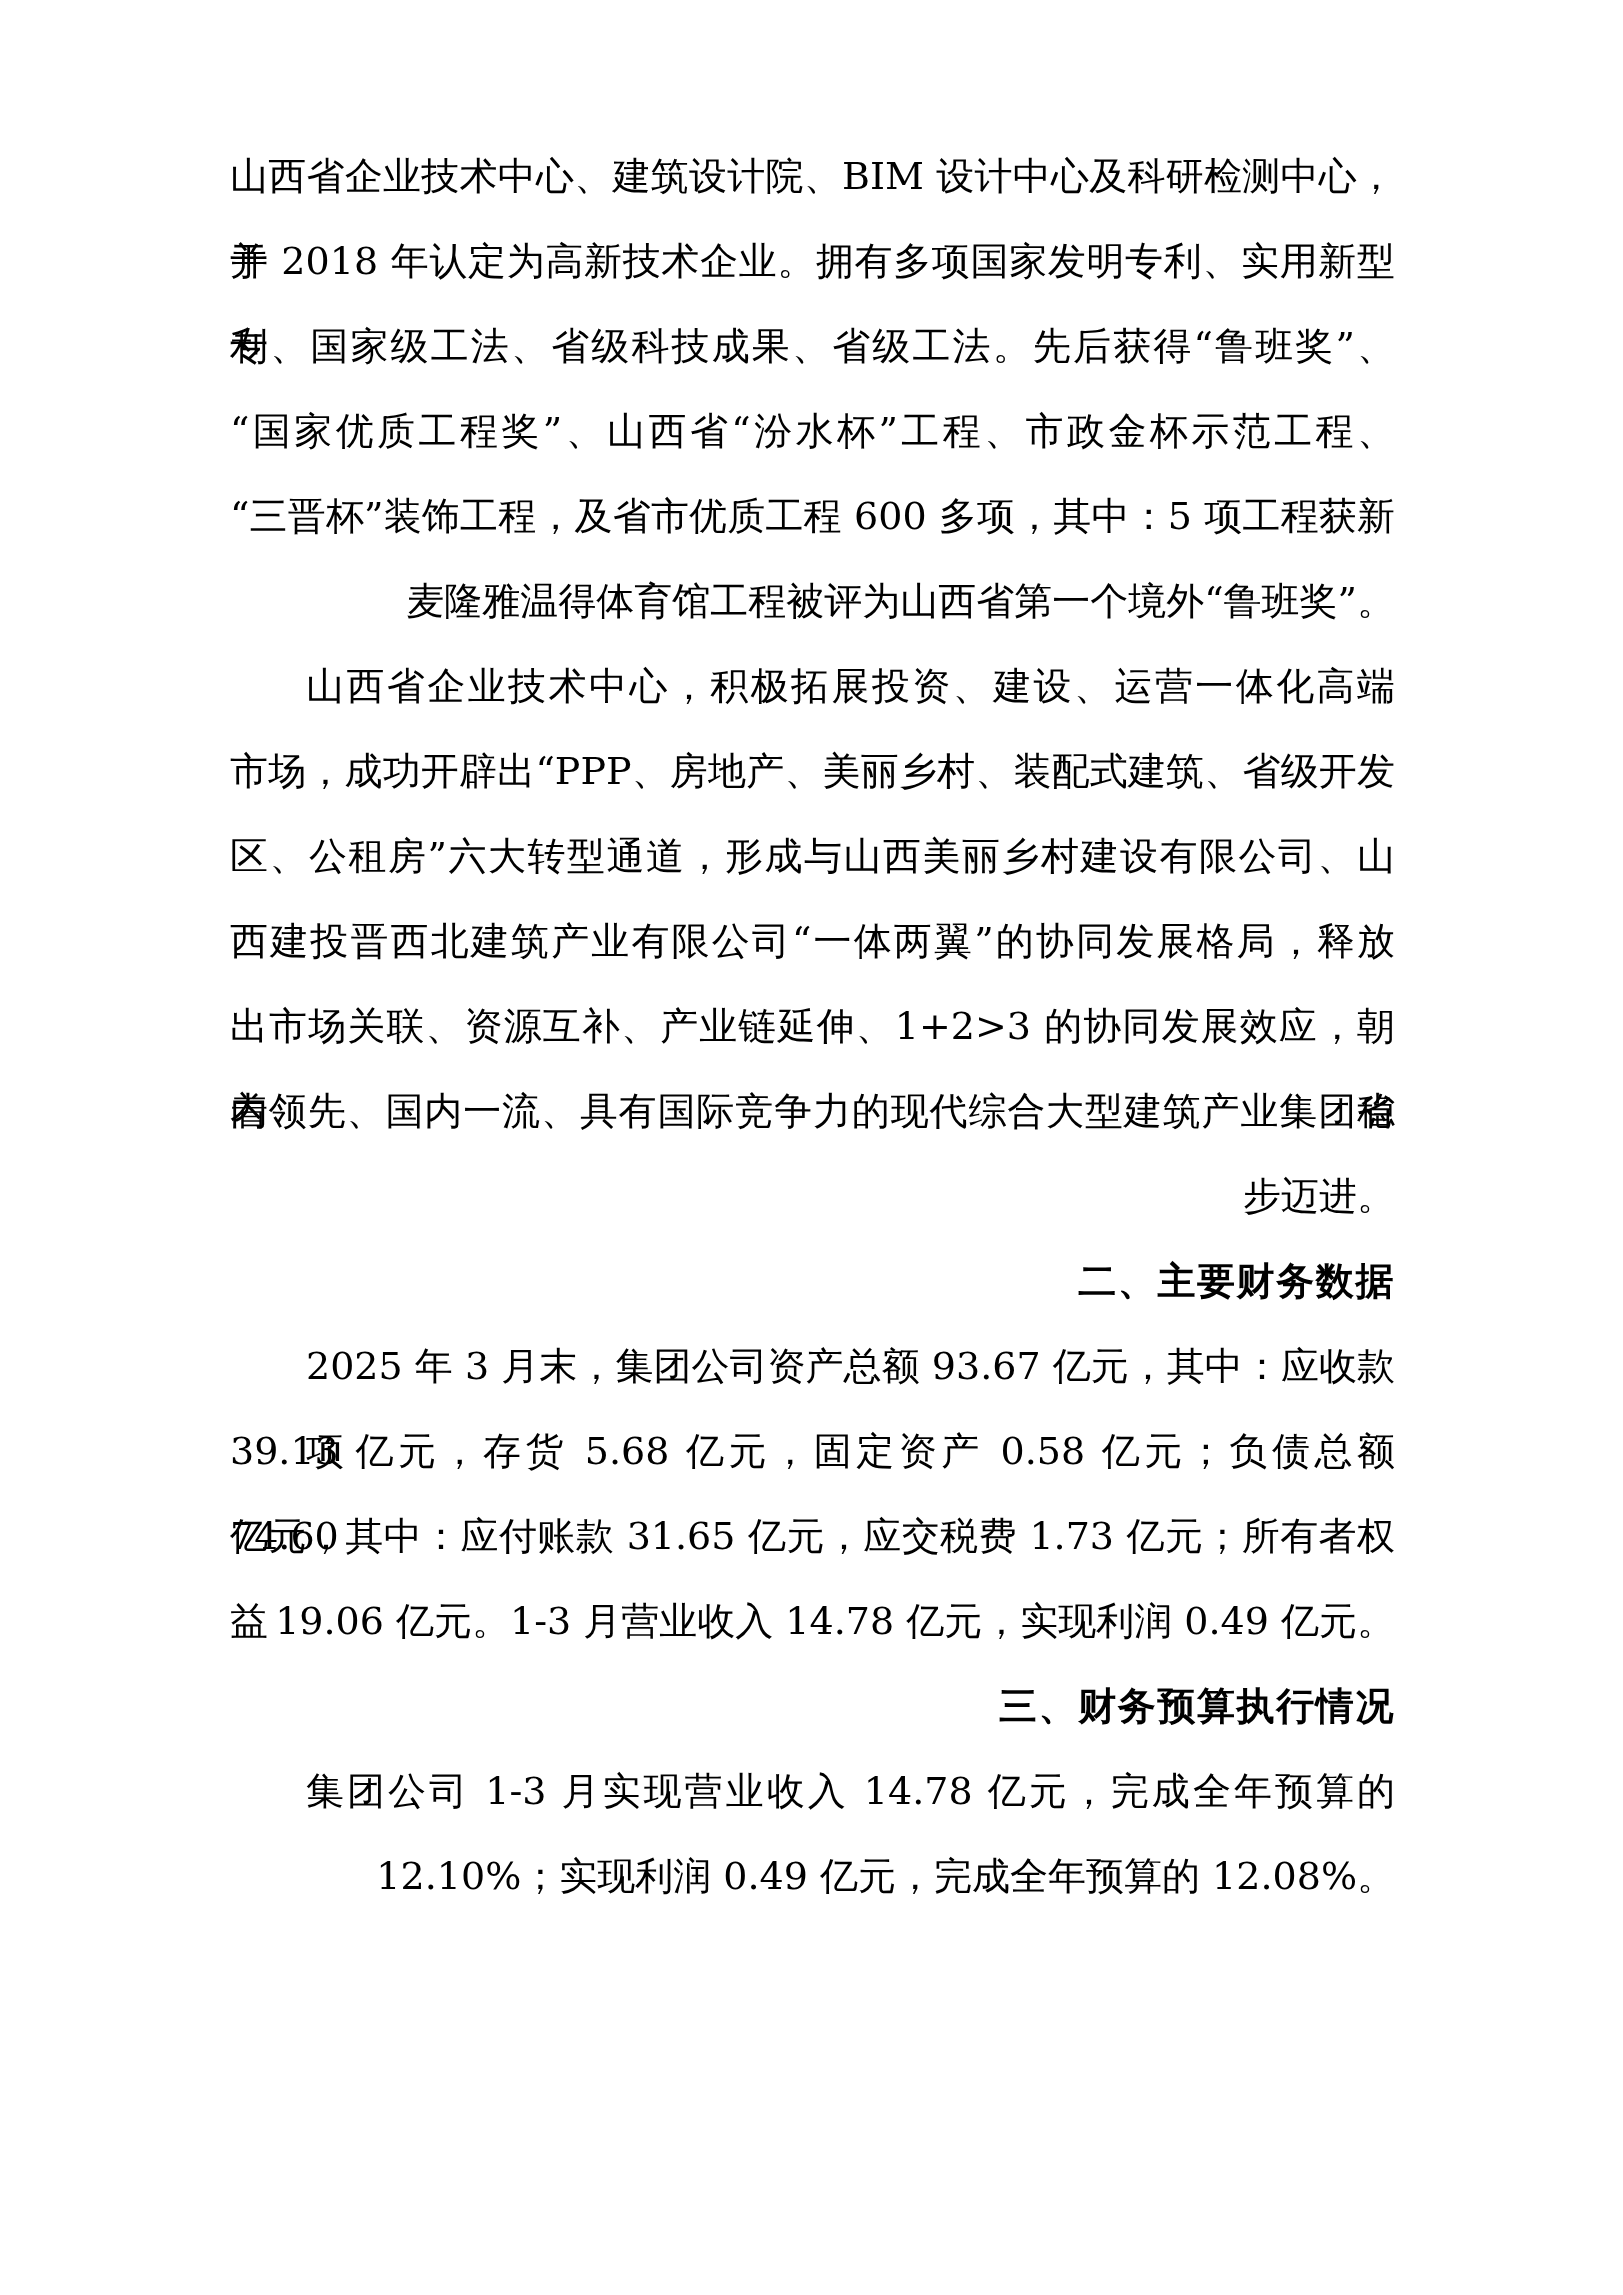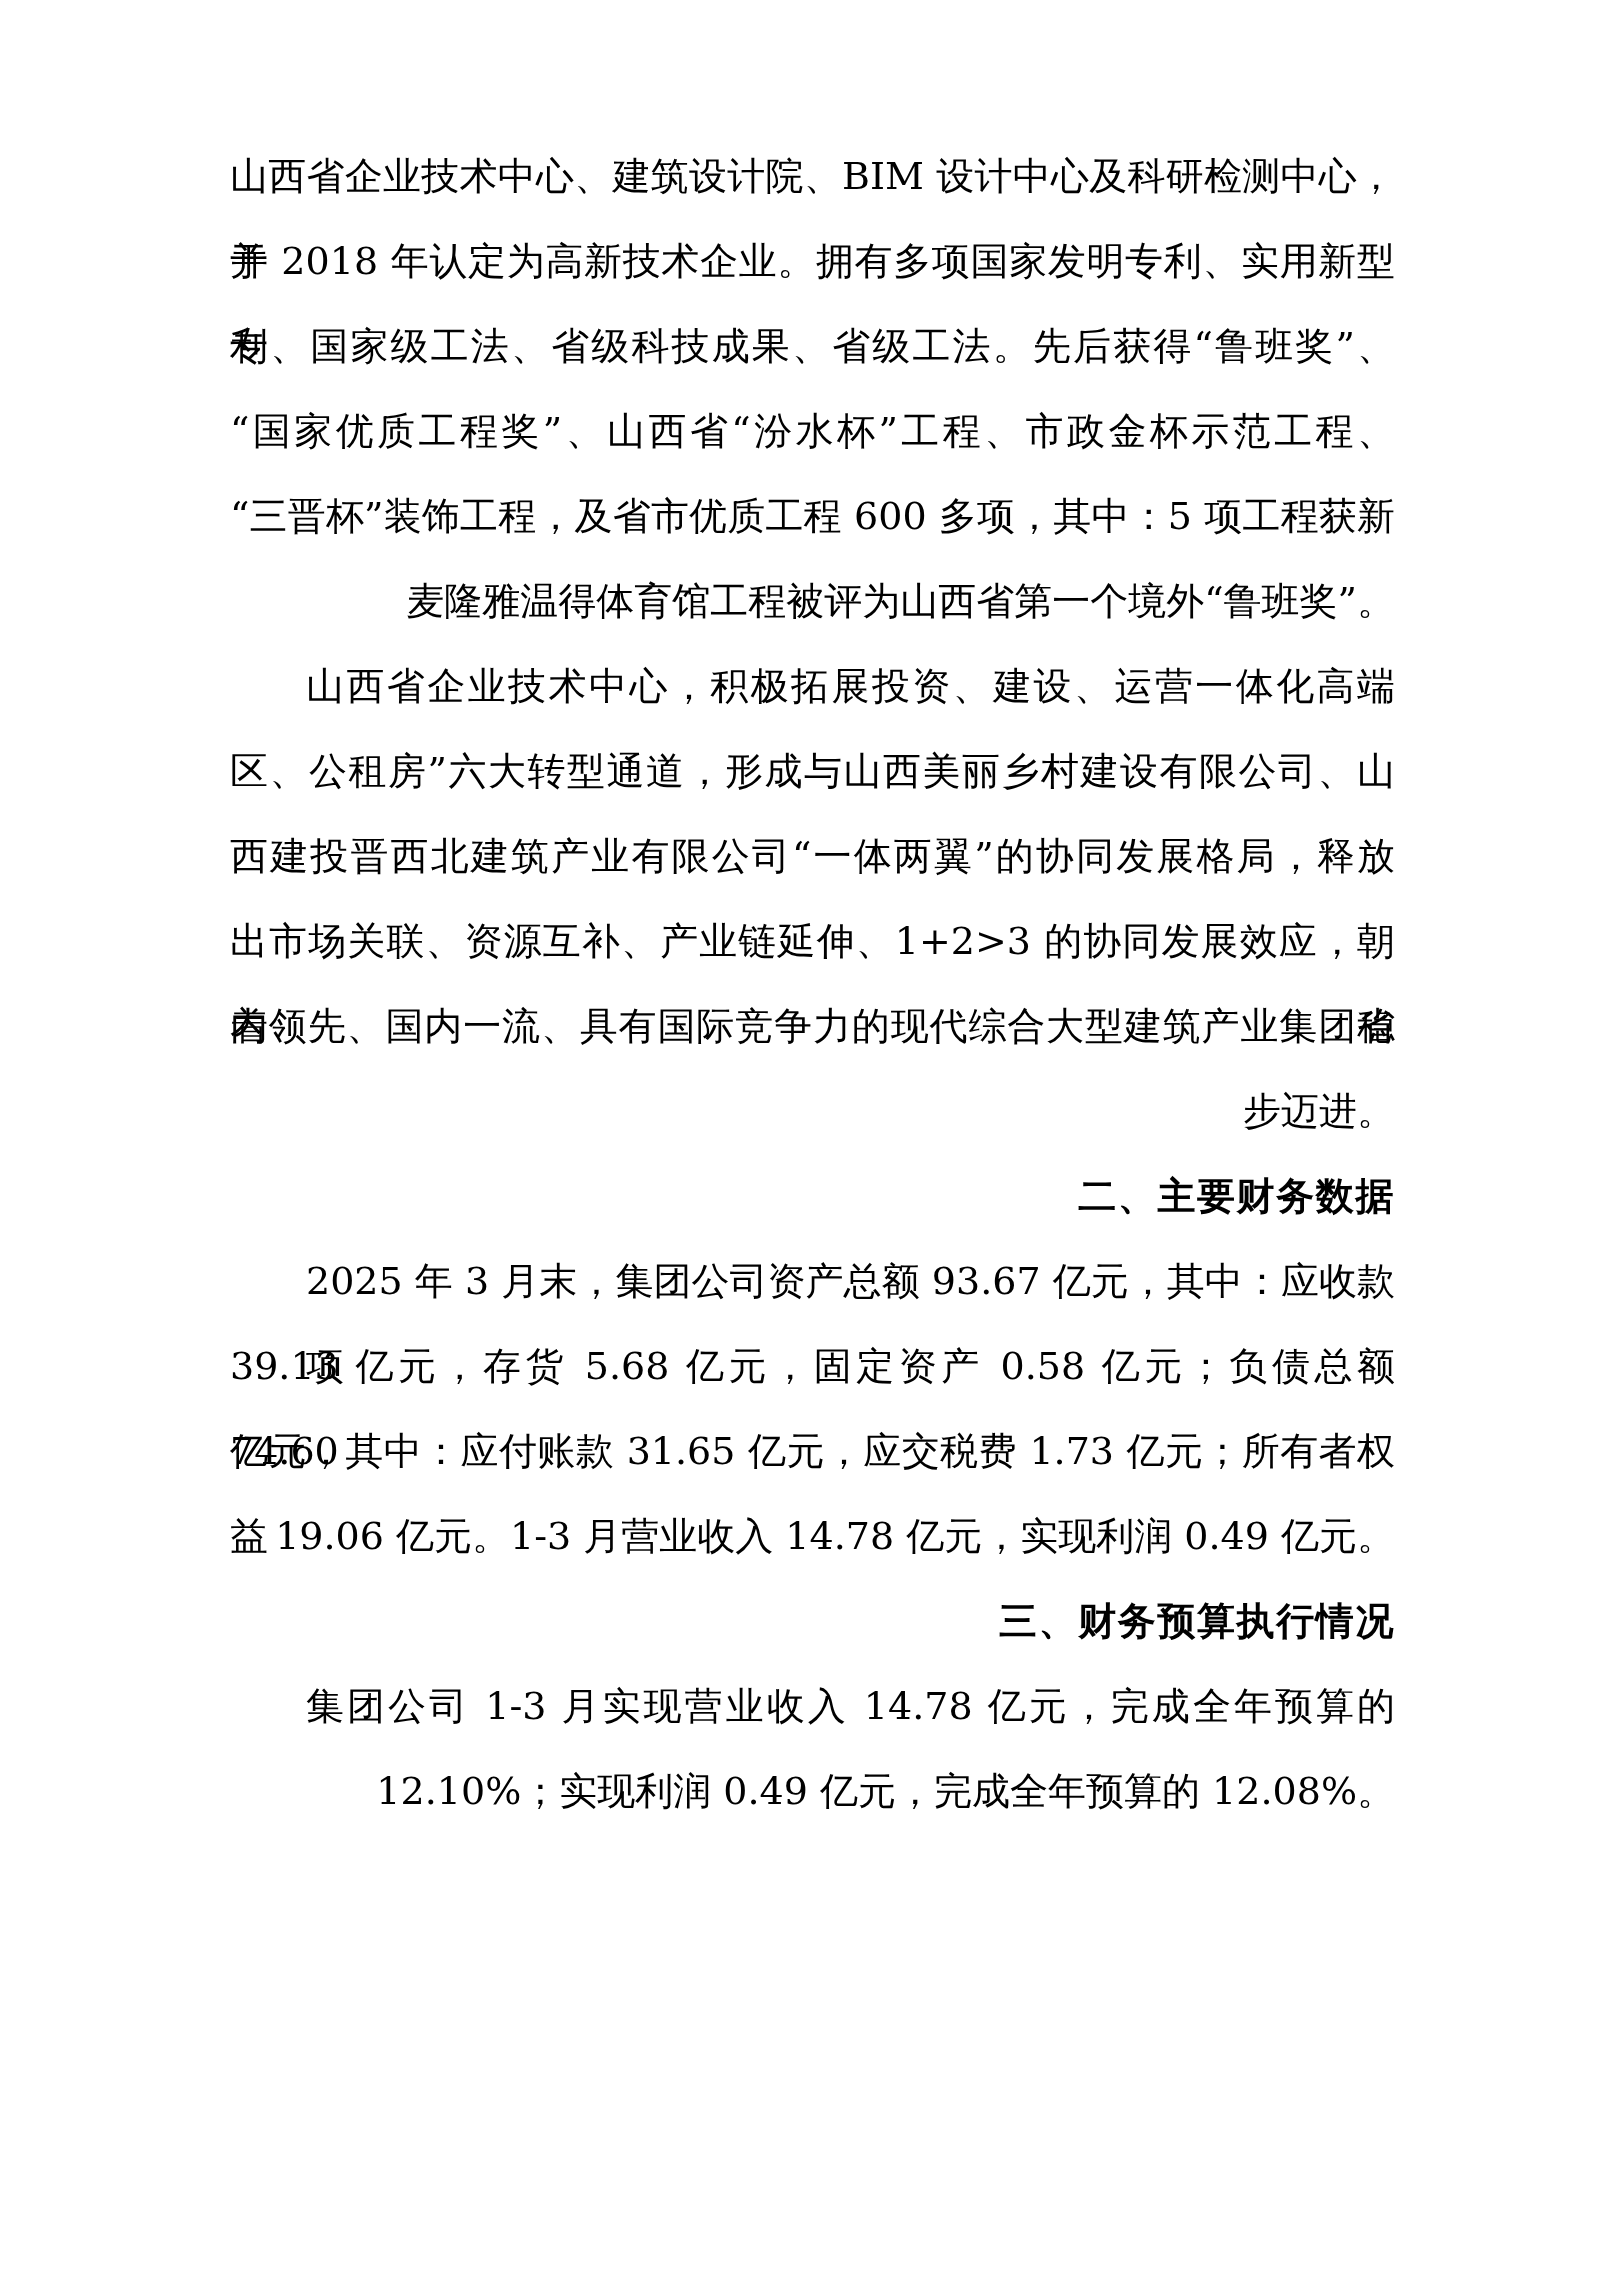--- a/index.html
+++ b/index.html
@@ -47,20 +47,21 @@
 
 <div class="page">
   <div class="text-block" id="text-block">
       <div class="line justify">山西省企业技术中心、建筑设计院、BIM 设计中心及科研检测中心，并</div>
       <div class="line justify">于 2018 年认定为高新技术企业。拥有多项国家发明专利、实用新型专</div>
       <div class="line justify">利、国家级工法、省级科技成果、省级工法。先后获得“鲁班奖”、</div>
       <div class="line justify">“国家优质工程奖”、山西省“汾水杯”工程、市政金杯示范工程、</div>
       <div class="line justify">“三晋杯”装饰工程，及省市优质工程 600 多项，其中：5 项工程获新</div>
       <div class="line">麦隆雅温得体育馆工程被评为山西省第一个境外“鲁班奖”。</div>
       <div class="line justify indent">山西省企业技术中心，积极拓展投资、建设、运营一体化高端</div>
+      <div class="line justify">市场，成功开辟出“PPP、房地产、美丽乡村、装配式建筑、省级开发</div>
       <div class="line justify">区、公租房”六大转型通道，形成与山西美丽乡村建设有限公司、山</div>
       <div class="line justify">西建投晋西北建筑产业有限公司“一体两翼”的协同发展格局，释放</div>
       <div class="line justify">出市场关联、资源互补、产业链延伸、1+2&gt;3 的协同发展效应，朝着省</div>
       <div class="line justify">内领先、国内一流、具有国际竞争力的现代综合大型建筑产业集团稳</div>
       <div class="line">步迈进。</div>
       <div class="line indent heading">二、主要财务数据</div>
       <div class="line justify indent">2025 年 3 月末，集团公司资产总额 93.67 亿元，其中：应收款项</div>
       <div class="line justify">39.13 亿元，存货 5.68 亿元，固定资产 0.58 亿元；负债总额 74.60</div>
       <div class="line justify">亿元，其中：应付账款 31.65 亿元，应交税费 1.73 亿元；所有者权益</div>
       <div class="line">19.06 亿元。1-3 月营业收入 14.78 亿元，实现利润 0.49 亿元。</div>

